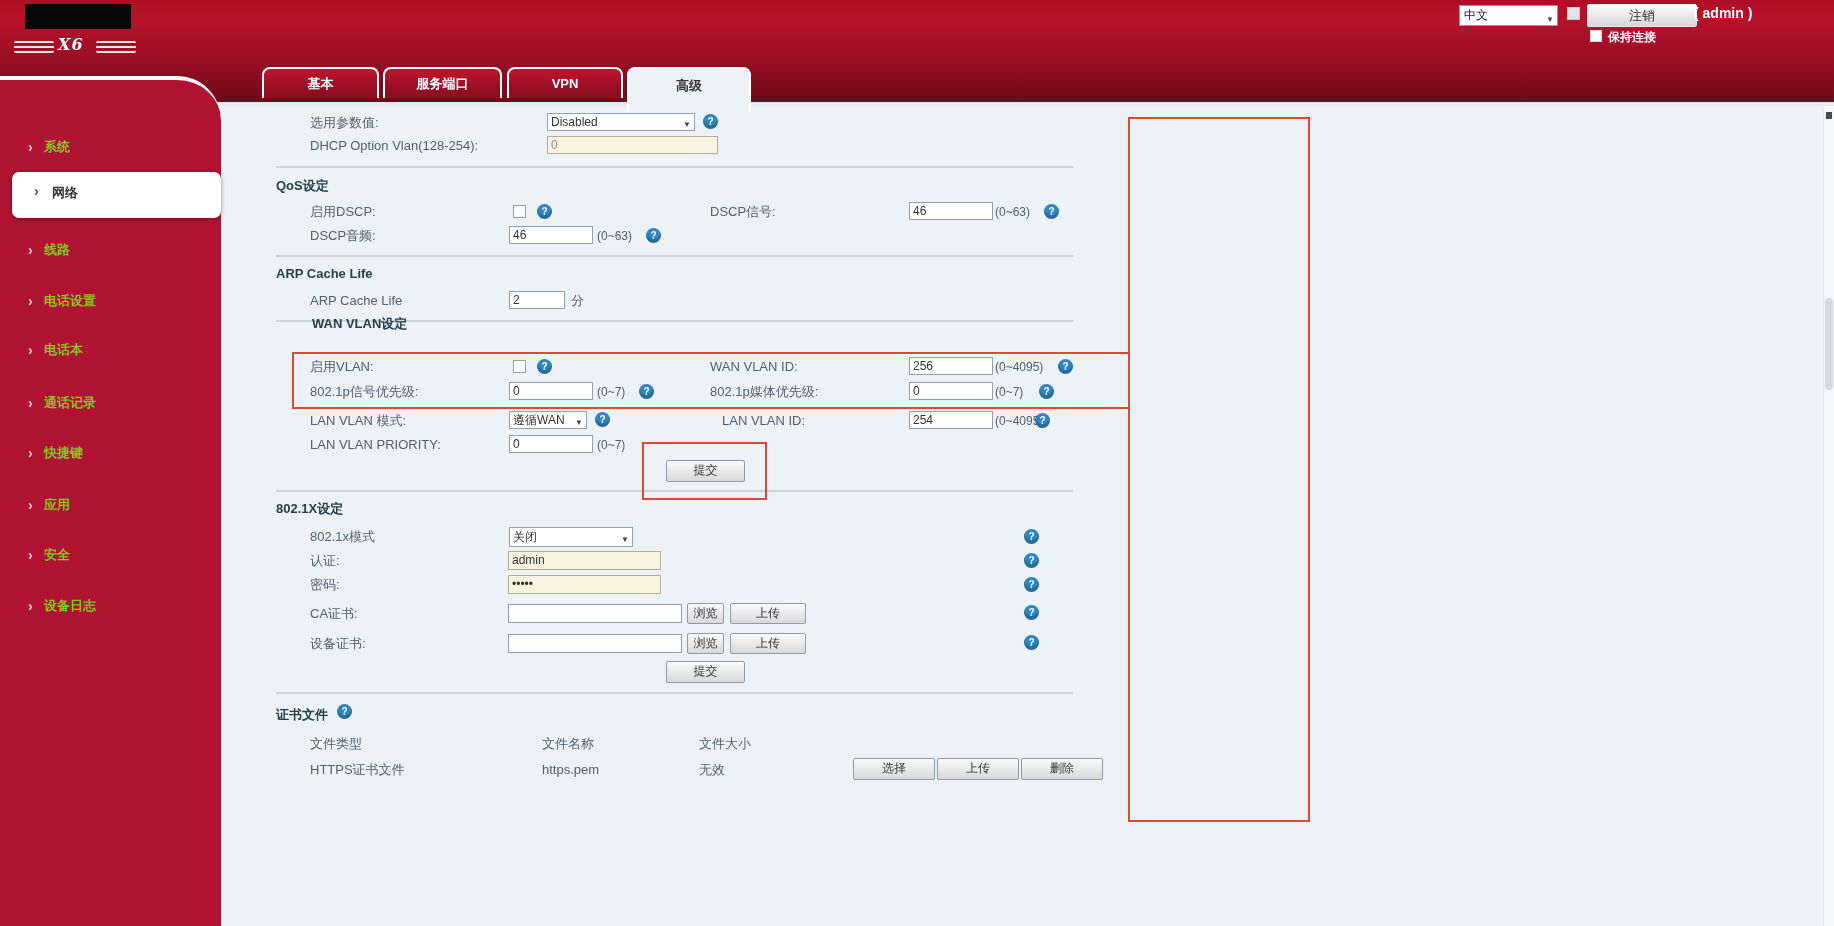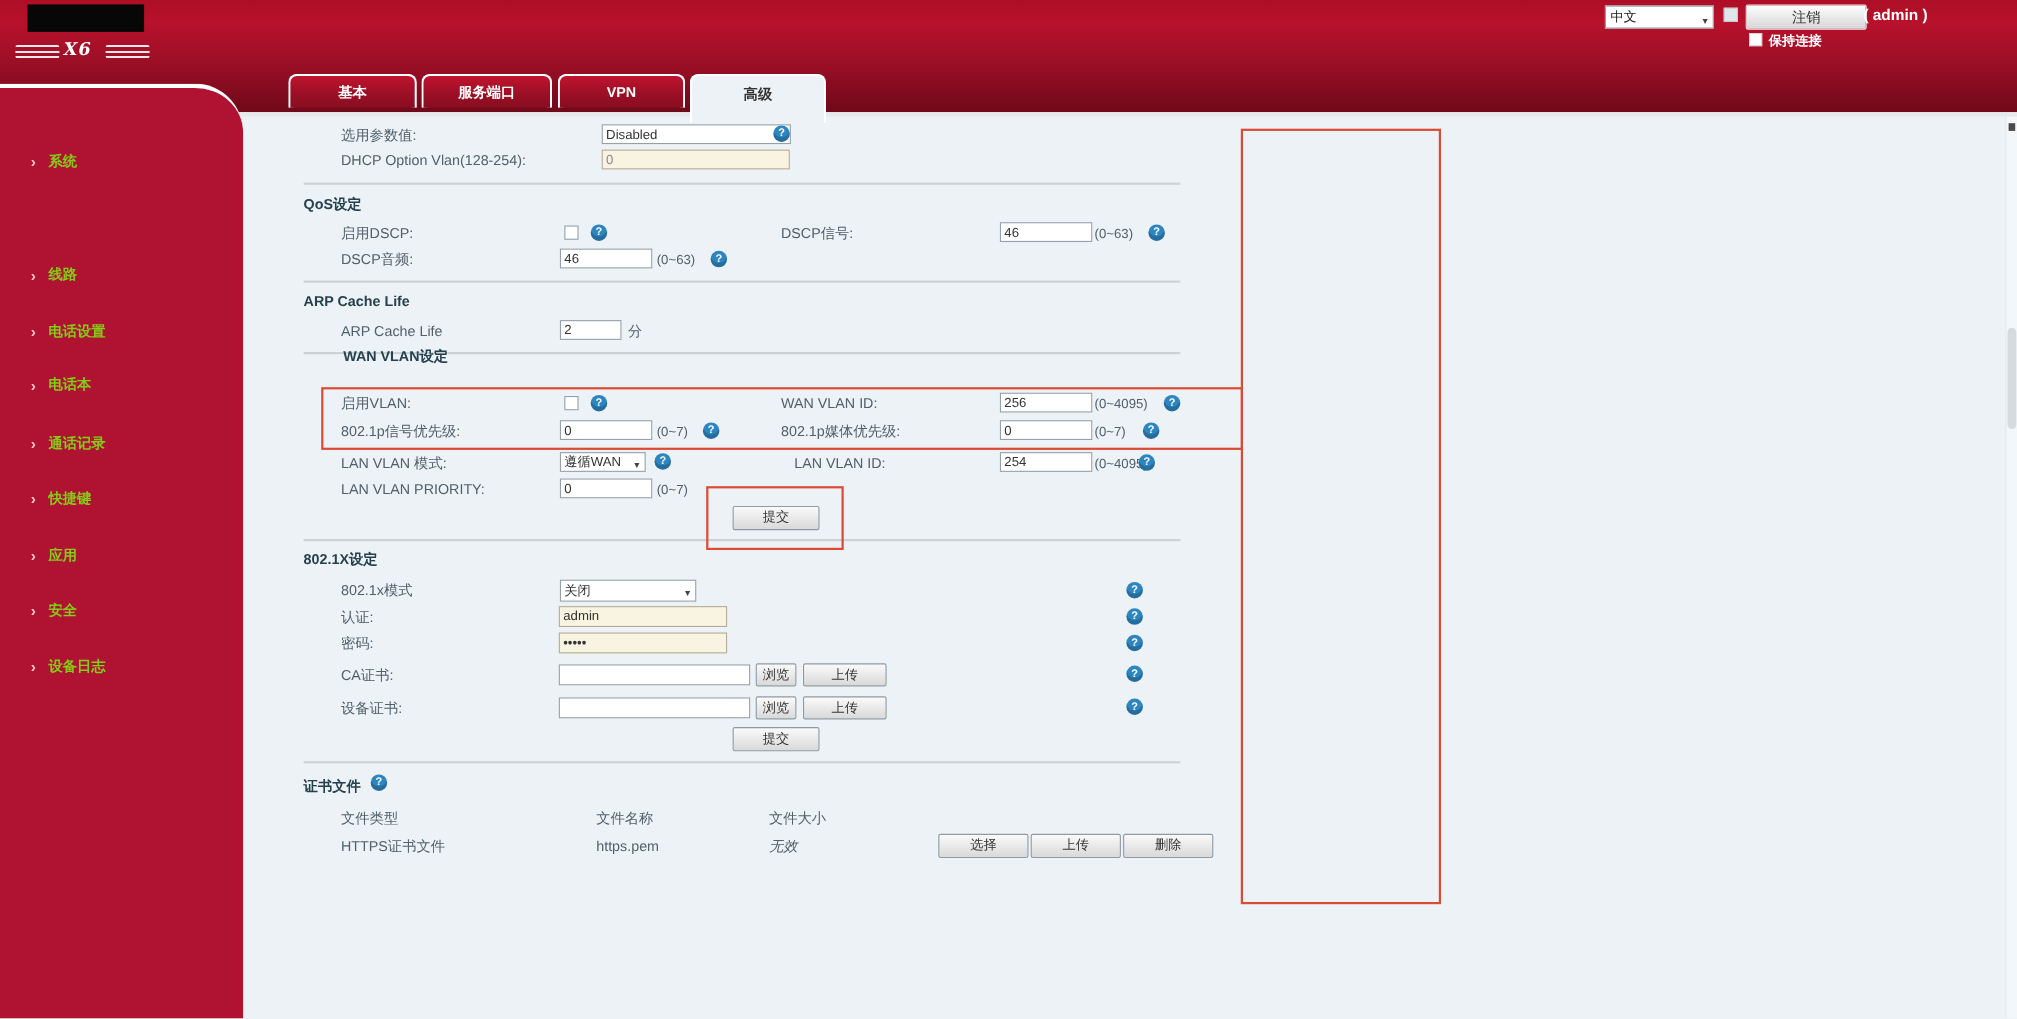--- a/index.html
+++ b/index.html
@@ -97,20 +97,23 @@
 
 <div class="tab" style="left:262px;">基本</div>
 <div class="tab" style="left:383px;width:119px;">服务端口</div>
 <div class="tab" style="left:507px;width:116px;">VPN</div>
 <div class="tab active" style="left:627px;width:124px;line-height:33px;">高级</div>
 
 <div class="sidebar">
   <div class="side-item" style="top:55px;">
     <span class="side-lbl">系统</span>
   </div>
+  <div class="side-active-box" style="top:92px;">
+    <span class="side-lbl">网络</span>
+  </div>
   <div class="side-item" style="top:158px;">
     <span class="side-lbl">线路</span>
   </div>
   <div class="side-item" style="top:209px;">
     <span class="side-lbl">电话设置</span>
   </div>
   <div class="side-item" style="top:258px;">
     <span class="side-lbl">电话本</span>
   </div>
   <div class="side-item" style="top:311px;">
@@ -124,21 +127,21 @@
   </div>
   <div class="side-item" style="top:463px;">
     <span class="side-lbl">安全</span>
   </div>
   <div class="side-item" style="top:514px;">
     <span class="side-lbl">设备日志</span>
   </div>
 </div>
 
 <div class="lbl" style="left:310px;top:115px;">选用参数值:</div>
-<div class="sel" style="left:547px;top:113px;width:172px;">
+<div class="sel" style="left:547px;top:113px;width:148px;">
   <span>Disabled</span>
 </div>
 <div class="qmark" style="left:703px;top:114px;"></div>
 
 <div class="lbl" style="left:310px;top:138px;">DHCP Option Vlan(128-254):</div>
 <div class="inp beige dim" style="left:547px;top:136px;width:171px;">0</div>
 
 <div class="divider" style="top:166px;"></div>
 
 <div class="sec" style="left:276px;top:177px;">QoS设定</div>
@@ -238,21 +241,21 @@
 <div class="sec" style="left:276px;top:706px;">证书文件</div>
 <div class="qmark" style="left:337px;top:704px;"></div>
 
 <div class="lbl" style="left:310px;top:736px;">文件类型</div>
 <div class="lbl" style="left:542px;top:736px;">文件名称</div>
 <div class="lbl" style="left:699px;top:736px;">文件大小</div>
 
 <div>
   <div class="lbl" style="left:310px;top:762px;">HTTPS证书文件</div>
   <div class="lbl" style="left:542px;top:762px;">https.pem</div>
-  <div class="lbl" style="left:699px;top:762px;font-style:italic;">无效</div>
+  <div class="lbl" style="left:699px;top:762px;">无效</div>
   <div class="btn" style="left:853px;top:758px;width:82px;">选择</div>
   <div class="btn" style="left:937px;top:758px;width:82px;">上传</div>
   <div class="btn" style="left:1021px;top:758px;width:82px;">删除</div>
 </div>
 
 <div class="redbox" style="left:1128px;top:117px;width:182px;height:705px;border-width:2px;"></div>
 
 <div class="scroll-track">
   <div class="scroll-tick"></div>
   <div class="scroll-thumb"></div>

